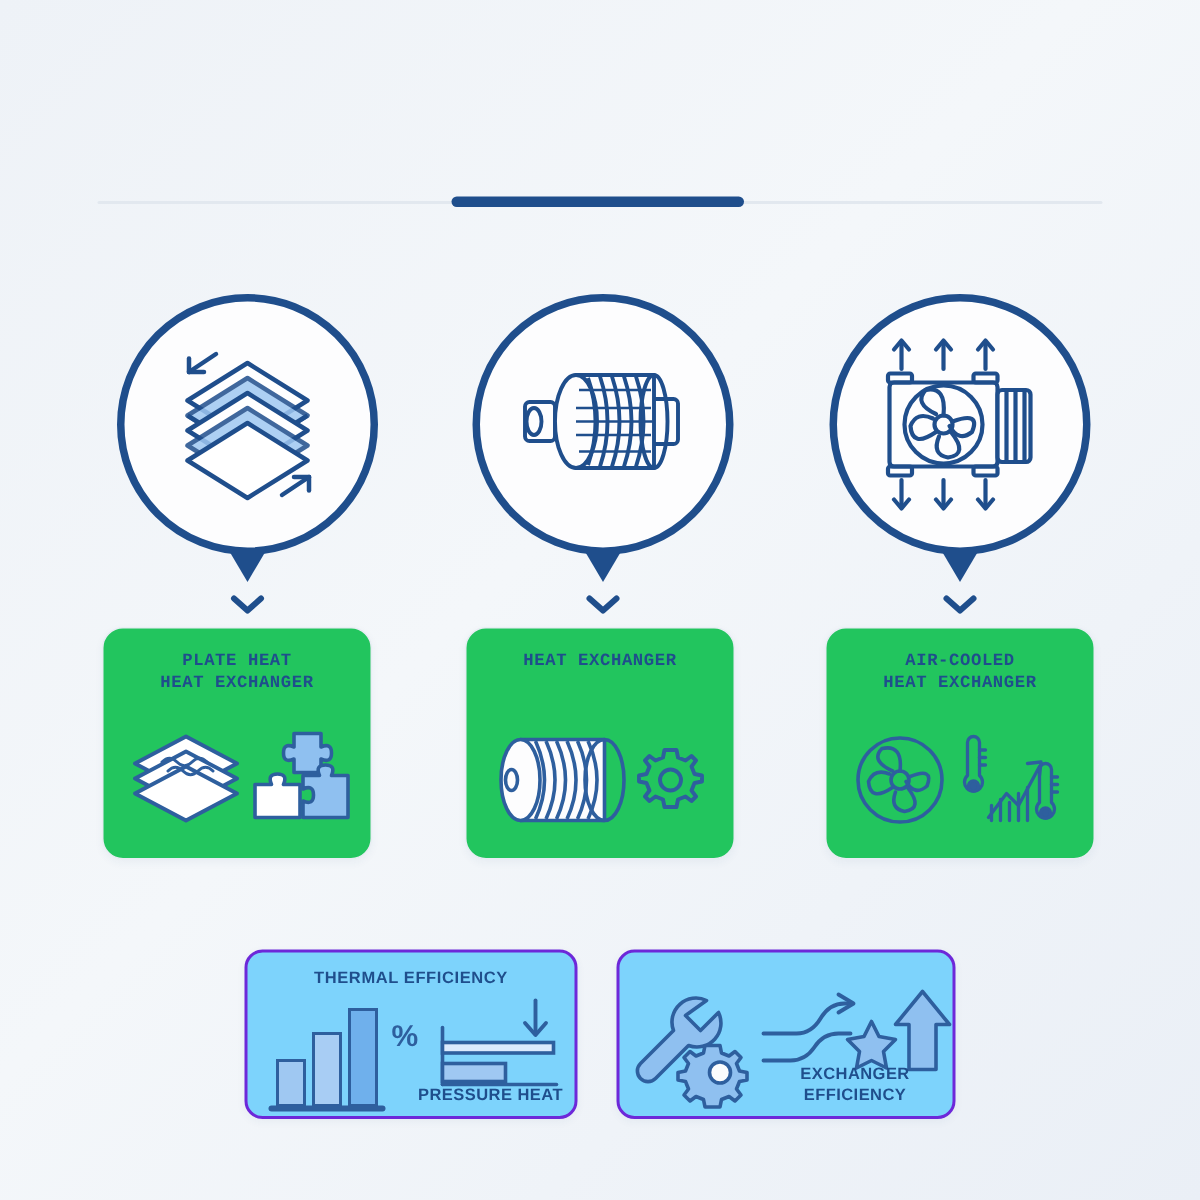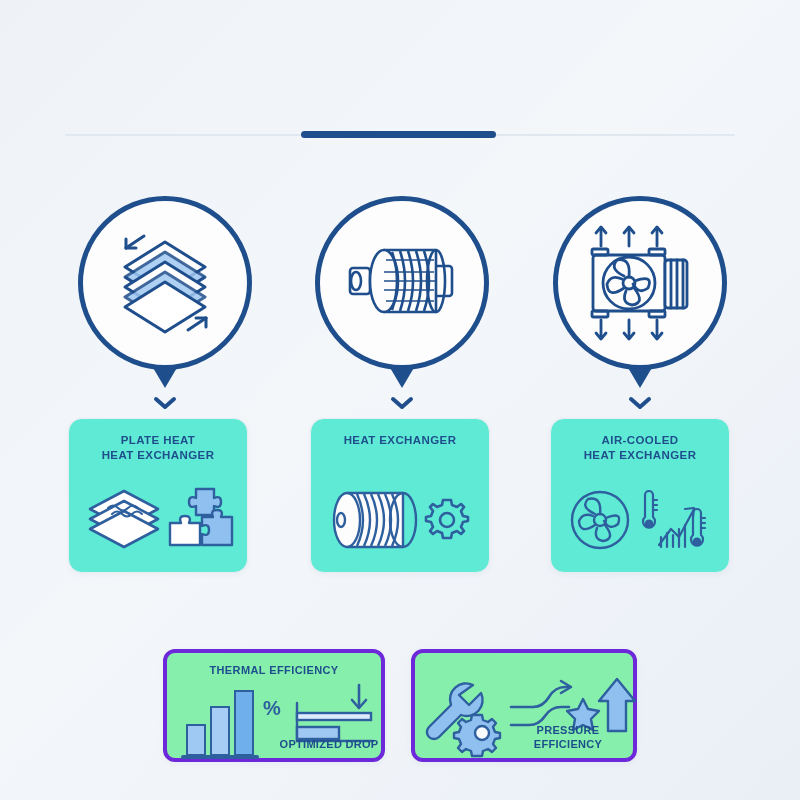--- a/index.html
+++ b/index.html
@@ -33,40 +33,41 @@
     position:absolute;left:50%;top:170px;margin-left:-13px;
     width:0;height:0;border-left:13px solid transparent;border-right:13px solid transparent;
     border-top:22px solid #1f4e8c;
   }
   .chev{position:absolute;left:50%;top:200px;margin-left:-11px;width:22px;height:14px;}
 
   
   .cards-row{position:absolute;left:0;top:418px;width:800px;height:155px;}
   .card{
     position:absolute;top:0;width:180px;height:155px;
-    background:#5eead4;border:1px solid #e8edf3;border-radius:14px;
+    background:#22c55e;border:1px solid #e8edf3;border-radius:14px;
     box-shadow:0 2px 6px rgba(40,70,110,.05);
     box-sizing:border-box;
+    font-family:Liberation Mono, monospace;
   }
   .card.k1{left:68px;}
   .card.k2{left:310px;}
   .card.k3{left:550px;}
   .card-title{
     position:absolute;left:0;top:14px;width:100%;
     text-align:center;color:#1f4e8c;font-weight:bold;
     font-size:11.5px;letter-spacing:.4px;line-height:15px;
   }
   .card-icons{position:absolute;left:0;top:56px;width:100%;height:90px;
     display:flex;align-items:center;justify-content:center;}
 
   
   .bottom-row{position:absolute;left:0;top:633px;width:800px;height:115px;}
   .bcard{
-    position:absolute;top:16px;
-    background:#86efac;border:4px solid #6d28d9;border-radius:12px;
+    position:absolute;top:0;
+    background:#7dd3fc;border:2px solid #6d28d9;border-radius:12px;
     box-shadow:0 2px 6px rgba(40,70,110,.05);
     box-sizing:border-box;
   }
   .bcard.b1{left:163px;width:222px;height:113px;}
   .bcard.b2{left:411px;width:226px;height:113px;}
   .b-title{
     position:absolute;left:0;top:11px;width:100%;text-align:center;
     color:#1f4e8c;font-weight:bold;font-size:11px;letter-spacing:.4px;
   }
   .b-sub{
@@ -303,21 +304,21 @@
             <rect x="130" y="36" width="74" height="7" fill="#dbeafd"></rect>
             <rect x="130" y="50" width="42" height="12" fill="#9fc8f2"></rect>
             <path d="M130 64 L206 64"></path>
           </g>
           <g fill="none" stroke="#2e5f9e" stroke-width="2.6" stroke-linecap="round" stroke-linejoin="round">
             <path d="M192 8 L192 30"></path>
               <path d="M185 23 L192 31 L199 23"></path>
           </g>
         </svg>
       </div>
-      <div class="b-sub">OPTIMIZED DROP</div>
+      <div class="b-sub">PRESSURE HEAT</div>
     </div>
 
     <div class="bcard b2">
       <div class="b-art">
         <svg width="224" height="88" viewBox="0 0 224 88">
           <g>
             <path d="M58 8 a16 16 0 0 0 -22 20 L14 50 a7 7 0 0 0 10 10 L46 38 a16 16 0 0 0 20 -22 L54 28 L44 18 Z" fill="#8fc0f0" stroke="#2e5f9e" stroke-width="2.4" stroke-linejoin="round"></path>
           </g>
           <g fill="#8fc0f0" stroke="#2e5f9e" stroke-width="2.4" stroke-linejoin="round">
             <path d="M62 38 l5 0 l1 5 l5 2 l4-3 l4 4 l-3 4 l2 5 l5 1 l0 5 l-5 1 l-2 5 l3 4 l-4 4 l-4-3 l-5 2 l-1 5 l-5 0 l-5 0 l-1-5 l-5-2 l-4 3 l-4-4 l3-4 l-2-5 l-5-1 l0-5 l5-1 l2-5 l-3-4 l4-4 l4 3 l5-2 l1-5 Z"></path>
@@ -330,19 +331,19 @@
           </g>
           <g>
             <path d="M168 22 l5 10 l11 2 l-8 8 l2 11 l-10 -5 l-10 5 l2 -11 l-8 -8 l11 -2 Z" fill="#8fc0f0" stroke="#2e5f9e" stroke-width="2.4" stroke-linejoin="round"></path>
           </g>
           <g>
             <path d="M202 2 L220 24 L211 24 L211 54 L193 54 L193 24 L184 24 Z" fill="#8fc0f0" stroke="#2e5f9e" stroke-width="2.4" stroke-linejoin="round"></path>
           </g>
         </svg>
       </div>
       <div class="b-sub">
-        <div>PRESSURE</div>
+        <div>EXCHANGER</div>
         <div>EFFICIENCY</div>
       </div>
     </div>
   </div>
 
 </div>
 
 </body></html>

